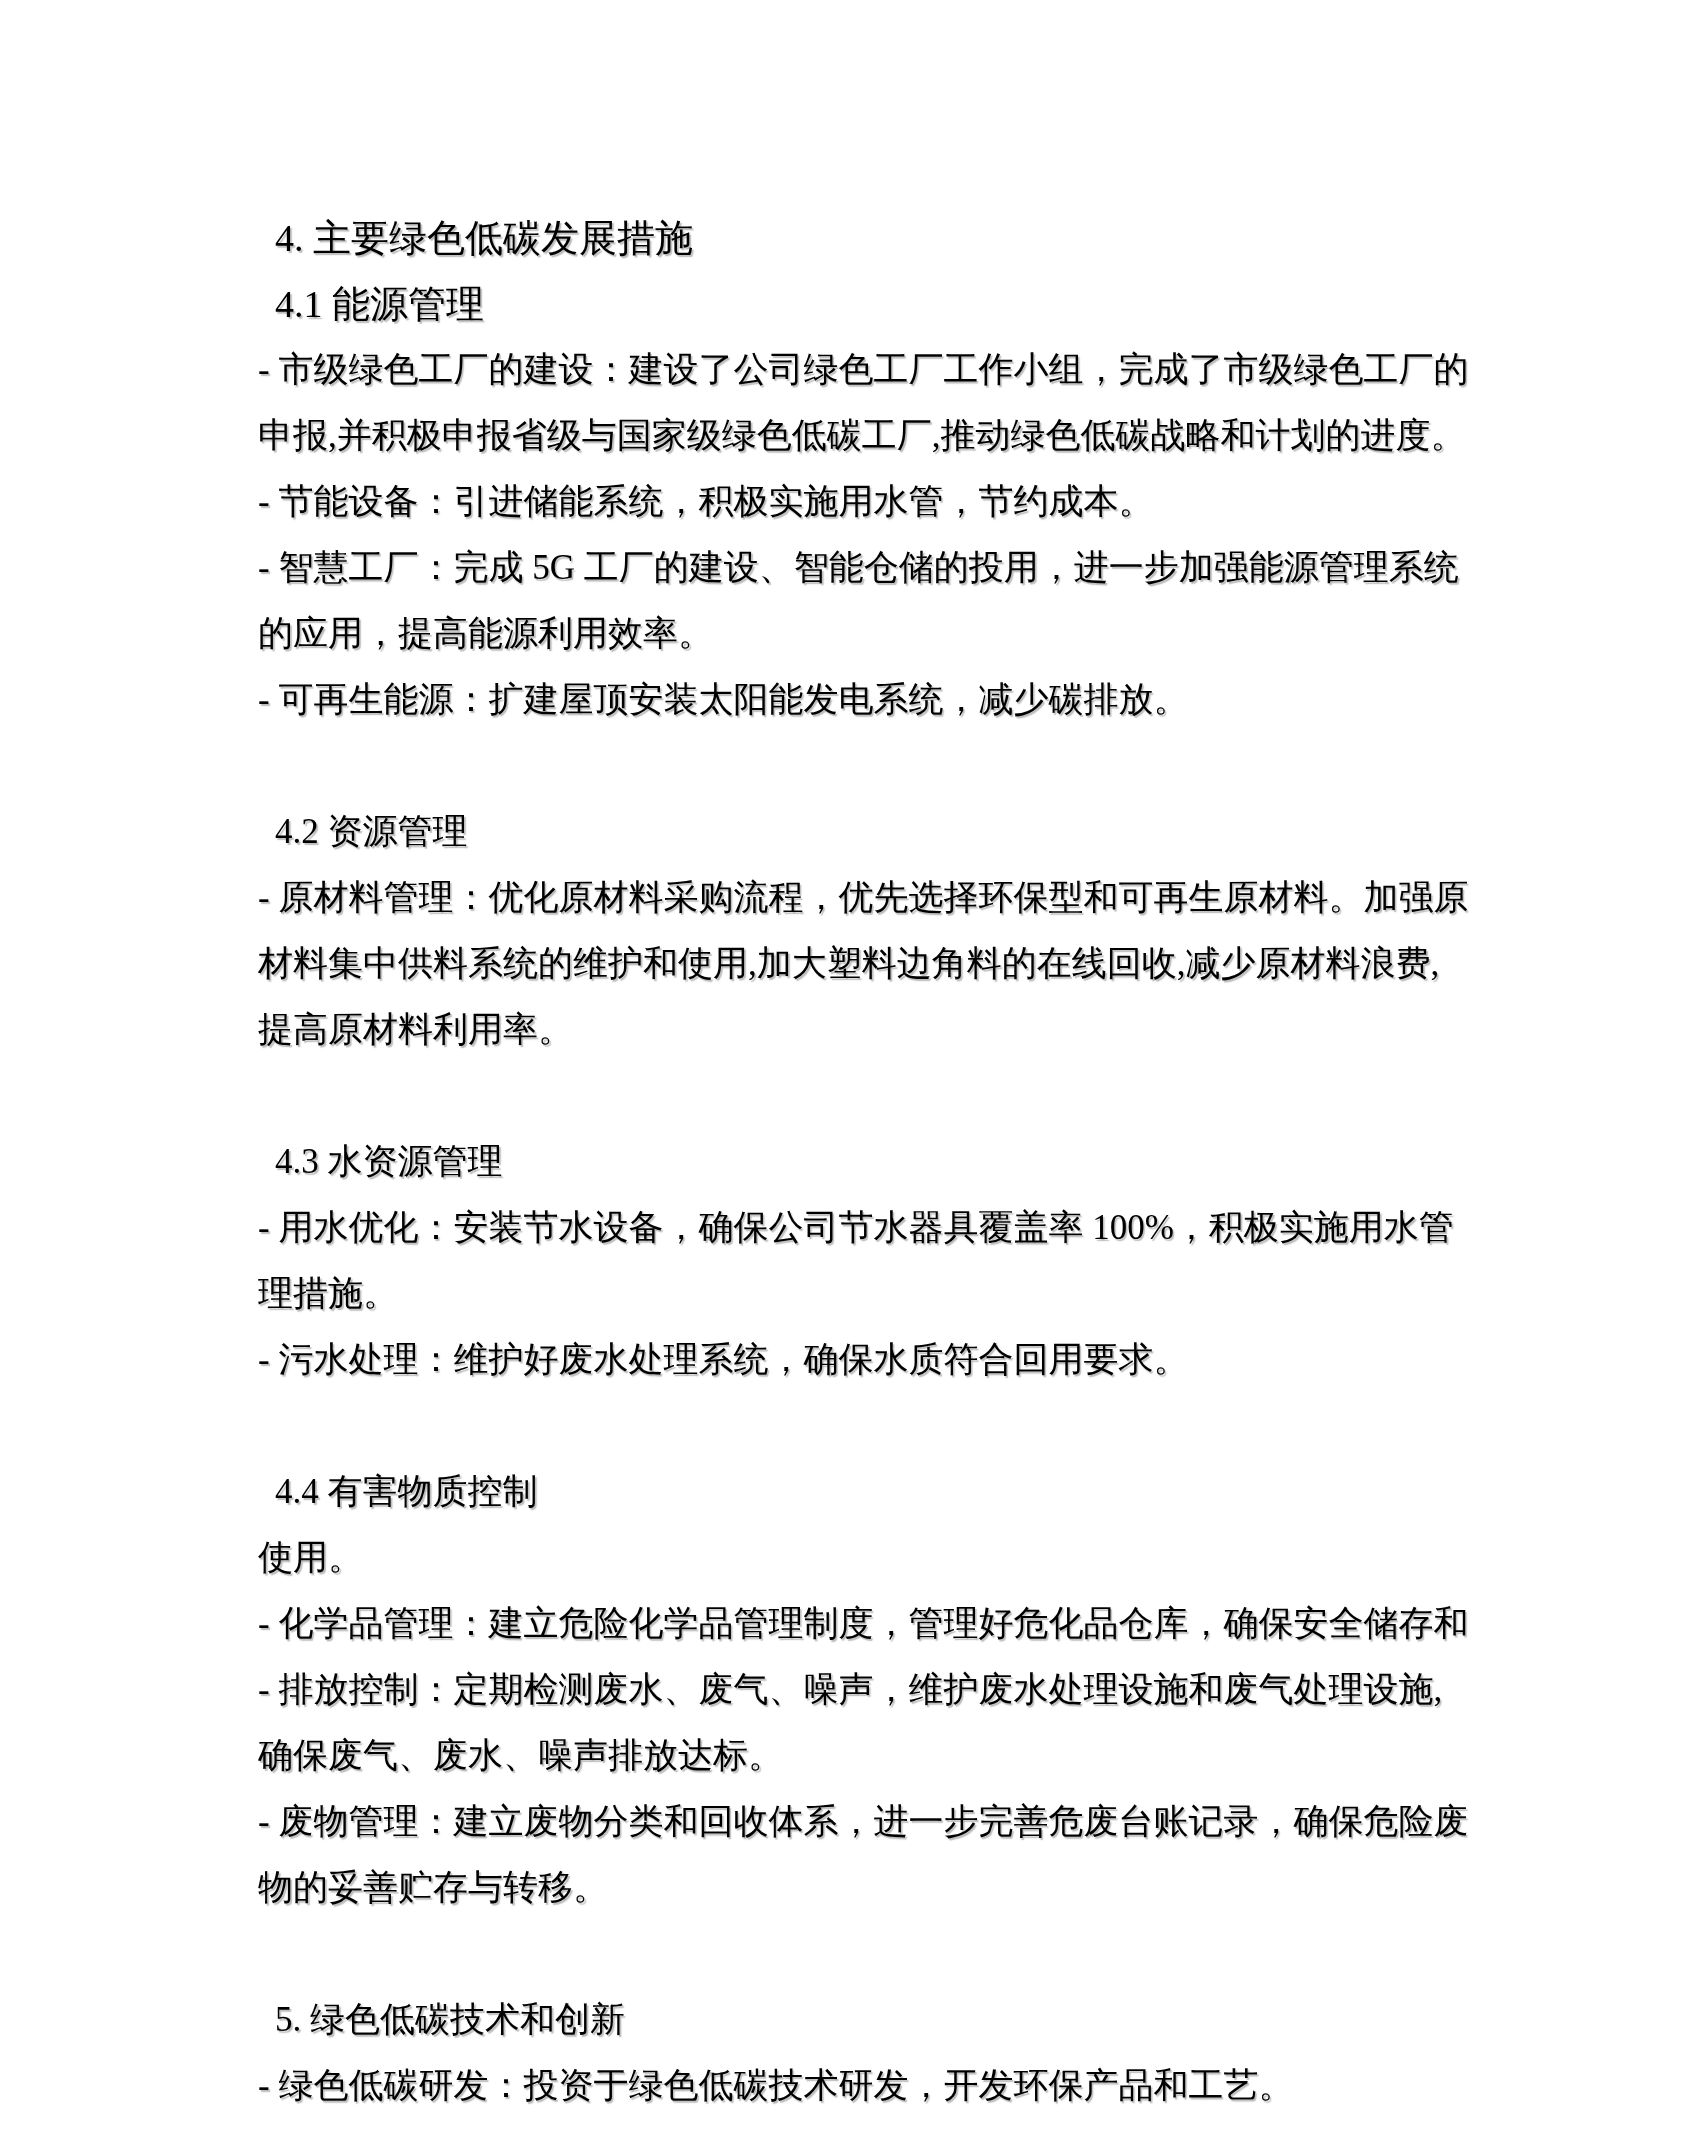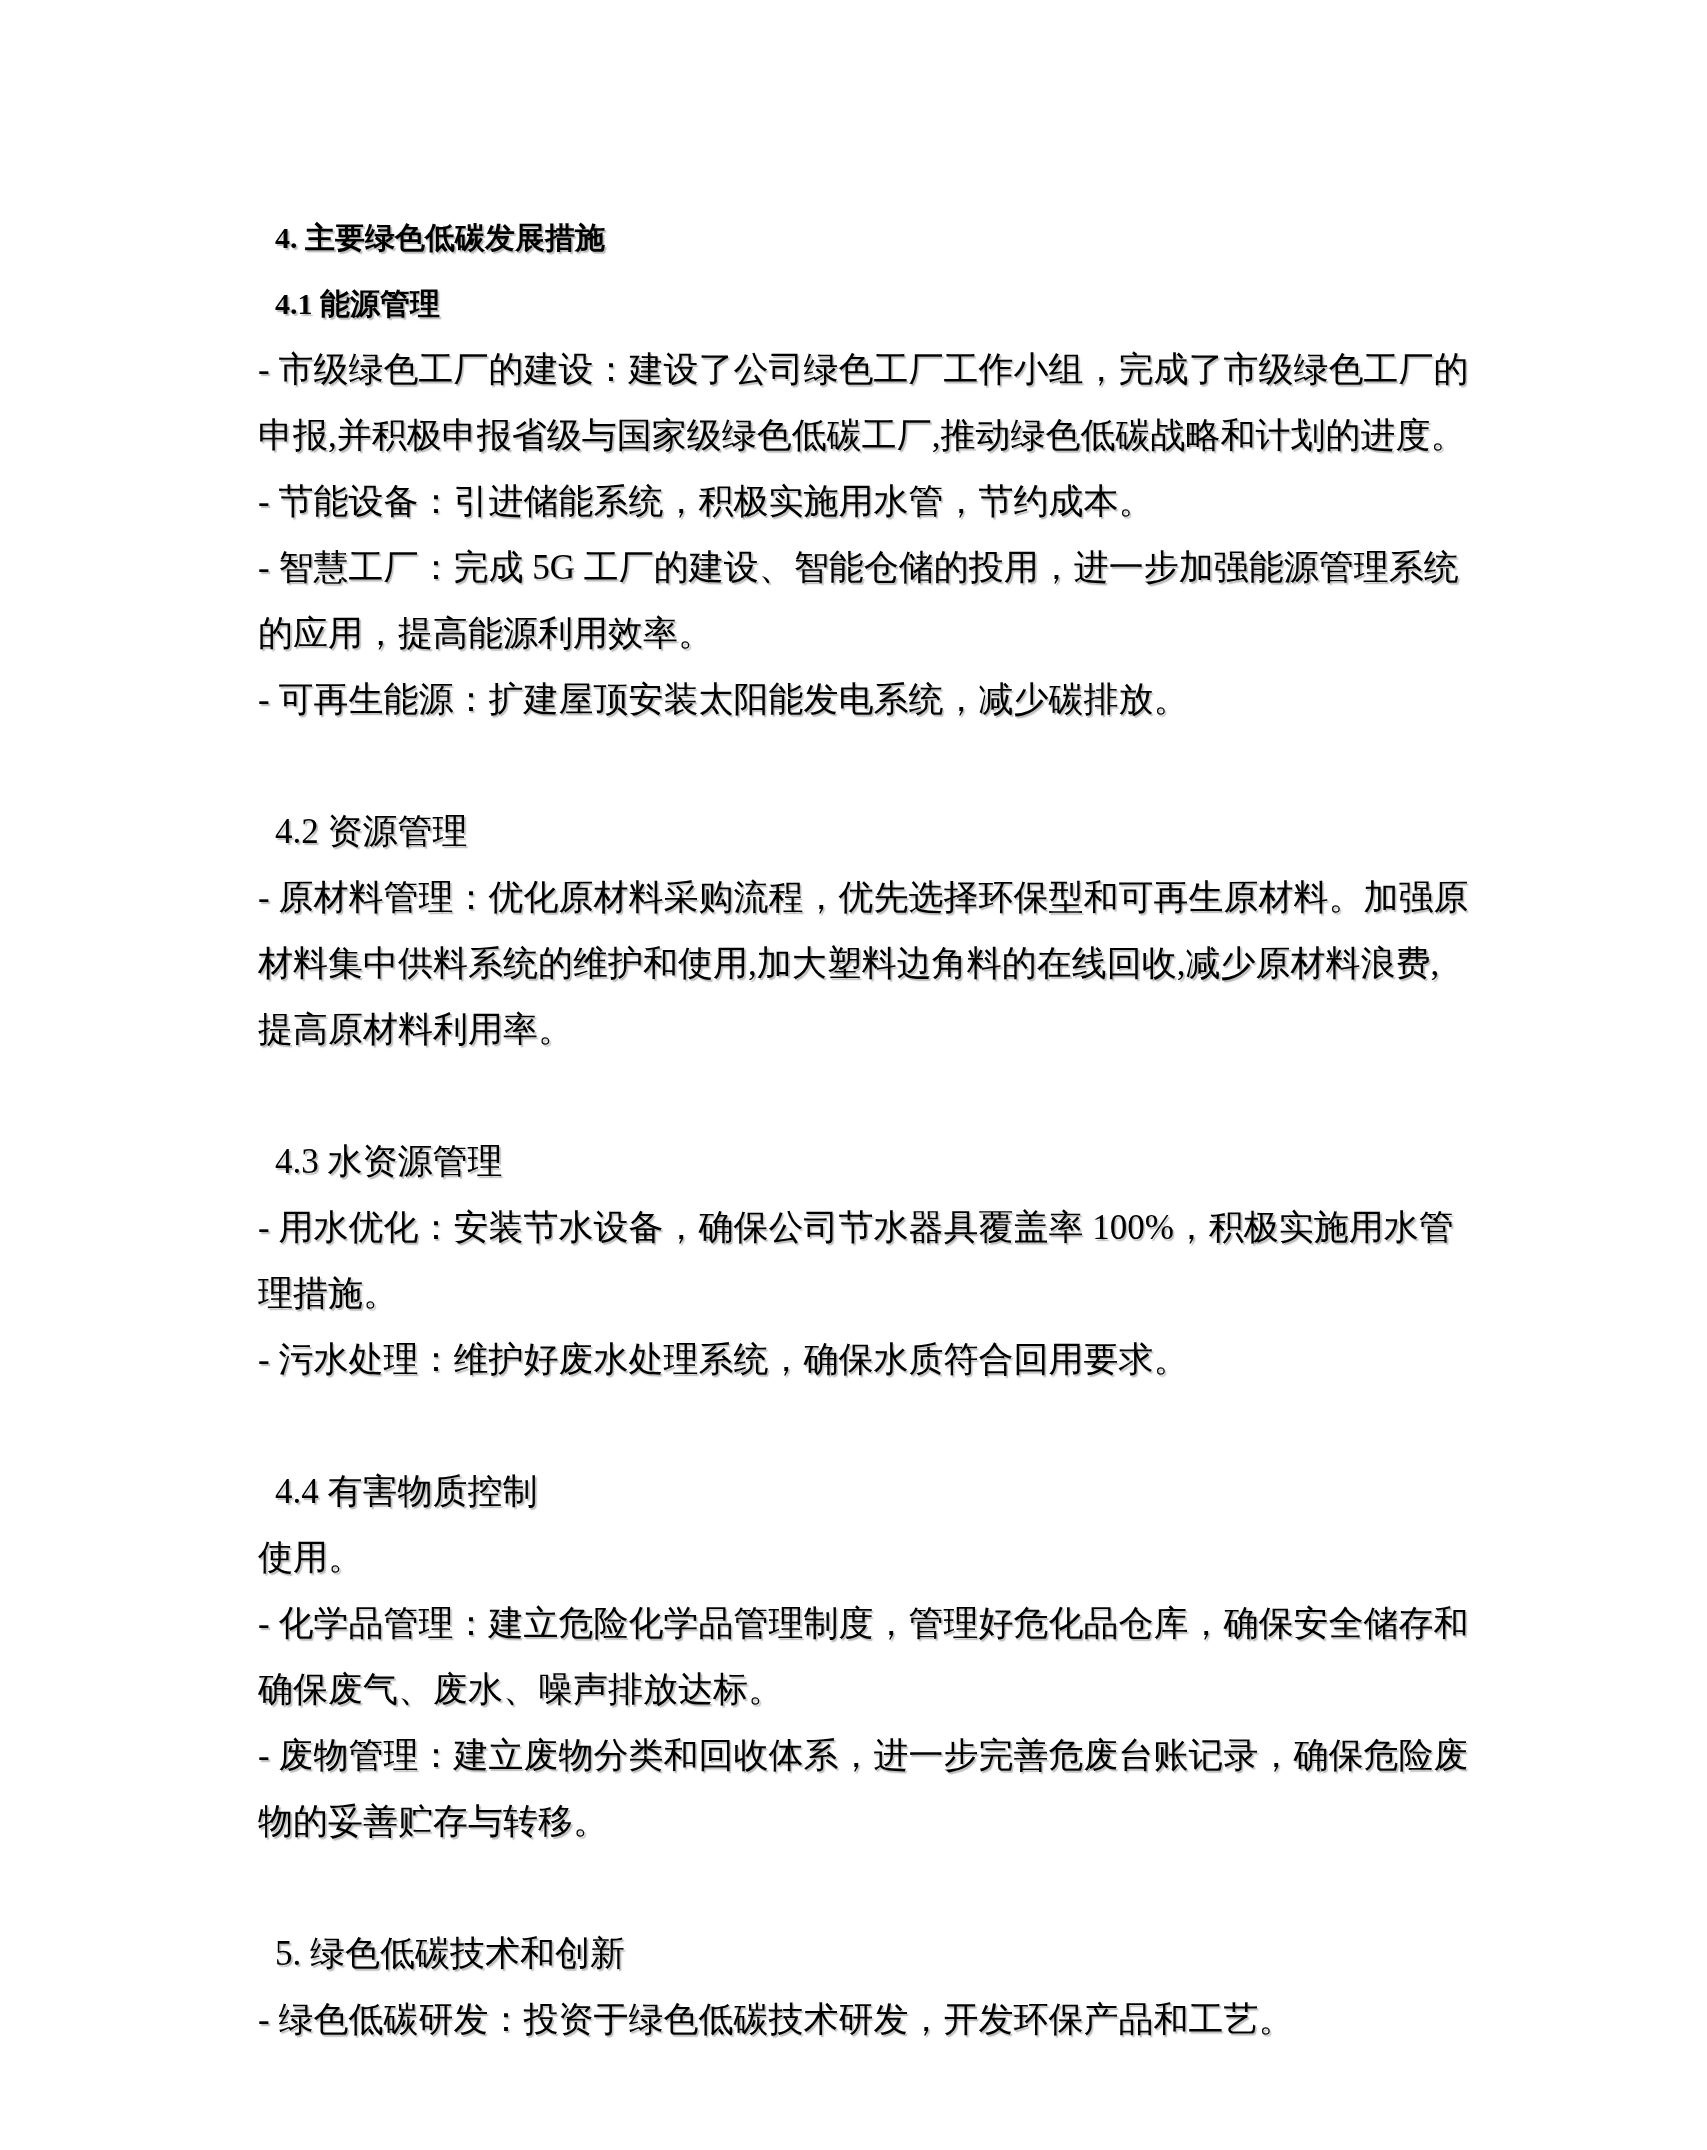--- a/index.html
+++ b/index.html
@@ -23,22 +23,22 @@
     width: 1247px;
   }
   .line {
     font-size: 35px;
     line-height: 66px;
     min-height: 66px;
     white-space: pre;
     text-shadow: 1.7px 2.2px 1.3px rgba(0,0,0,0.28);
   }
   .h1, .h2 {
-    font-weight: 700;
-    font-size: 30px;
+    font-weight: 400;
+    font-size: 38px;
     padding-left: 17px;
   }
   .h3 {
     padding-left: 17px;
   }
   .blank {
     text-shadow: none;
   }
 </style>
 </head>
@@ -61,20 +61,21 @@
     <div class="line">提高原材料利用率。</div>
     <div class="line blank"></div>
     <div class="line h3">4.3 水资源管理</div>
     <div class="line">- 用水优化：安装节水设备，确保公司节水器具覆盖率 100%，积极实施用水管</div>
     <div class="line">理措施。</div>
     <div class="line">- 污水处理：维护好废水处理系统，确保水质符合回用要求。</div>
     <div class="line blank"></div>
     <div class="line h3">4.4 有害物质控制</div>
     <div class="line">使用。</div>
     <div class="line">- 化学品管理：建立危险化学品管理制度，管理好危化品仓库，确保安全储存和</div>
+    <div class="line">- 排放控制：定期检测废水、废气、噪声，维护废水处理设施和废气处理设施,</div>
     <div class="line">确保废气、废水、噪声排放达标。</div>
     <div class="line">- 废物管理：建立废物分类和回收体系，进一步完善危废台账记录，确保危险废</div>
     <div class="line">物的妥善贮存与转移。</div>
     <div class="line blank"></div>
     <div class="line h3">5. 绿色低碳技术和创新</div>
     <div class="line">- 绿色低碳研发：投资于绿色低碳技术研发，开发环保产品和工艺。</div>
   </div>
 
 </div>
 

